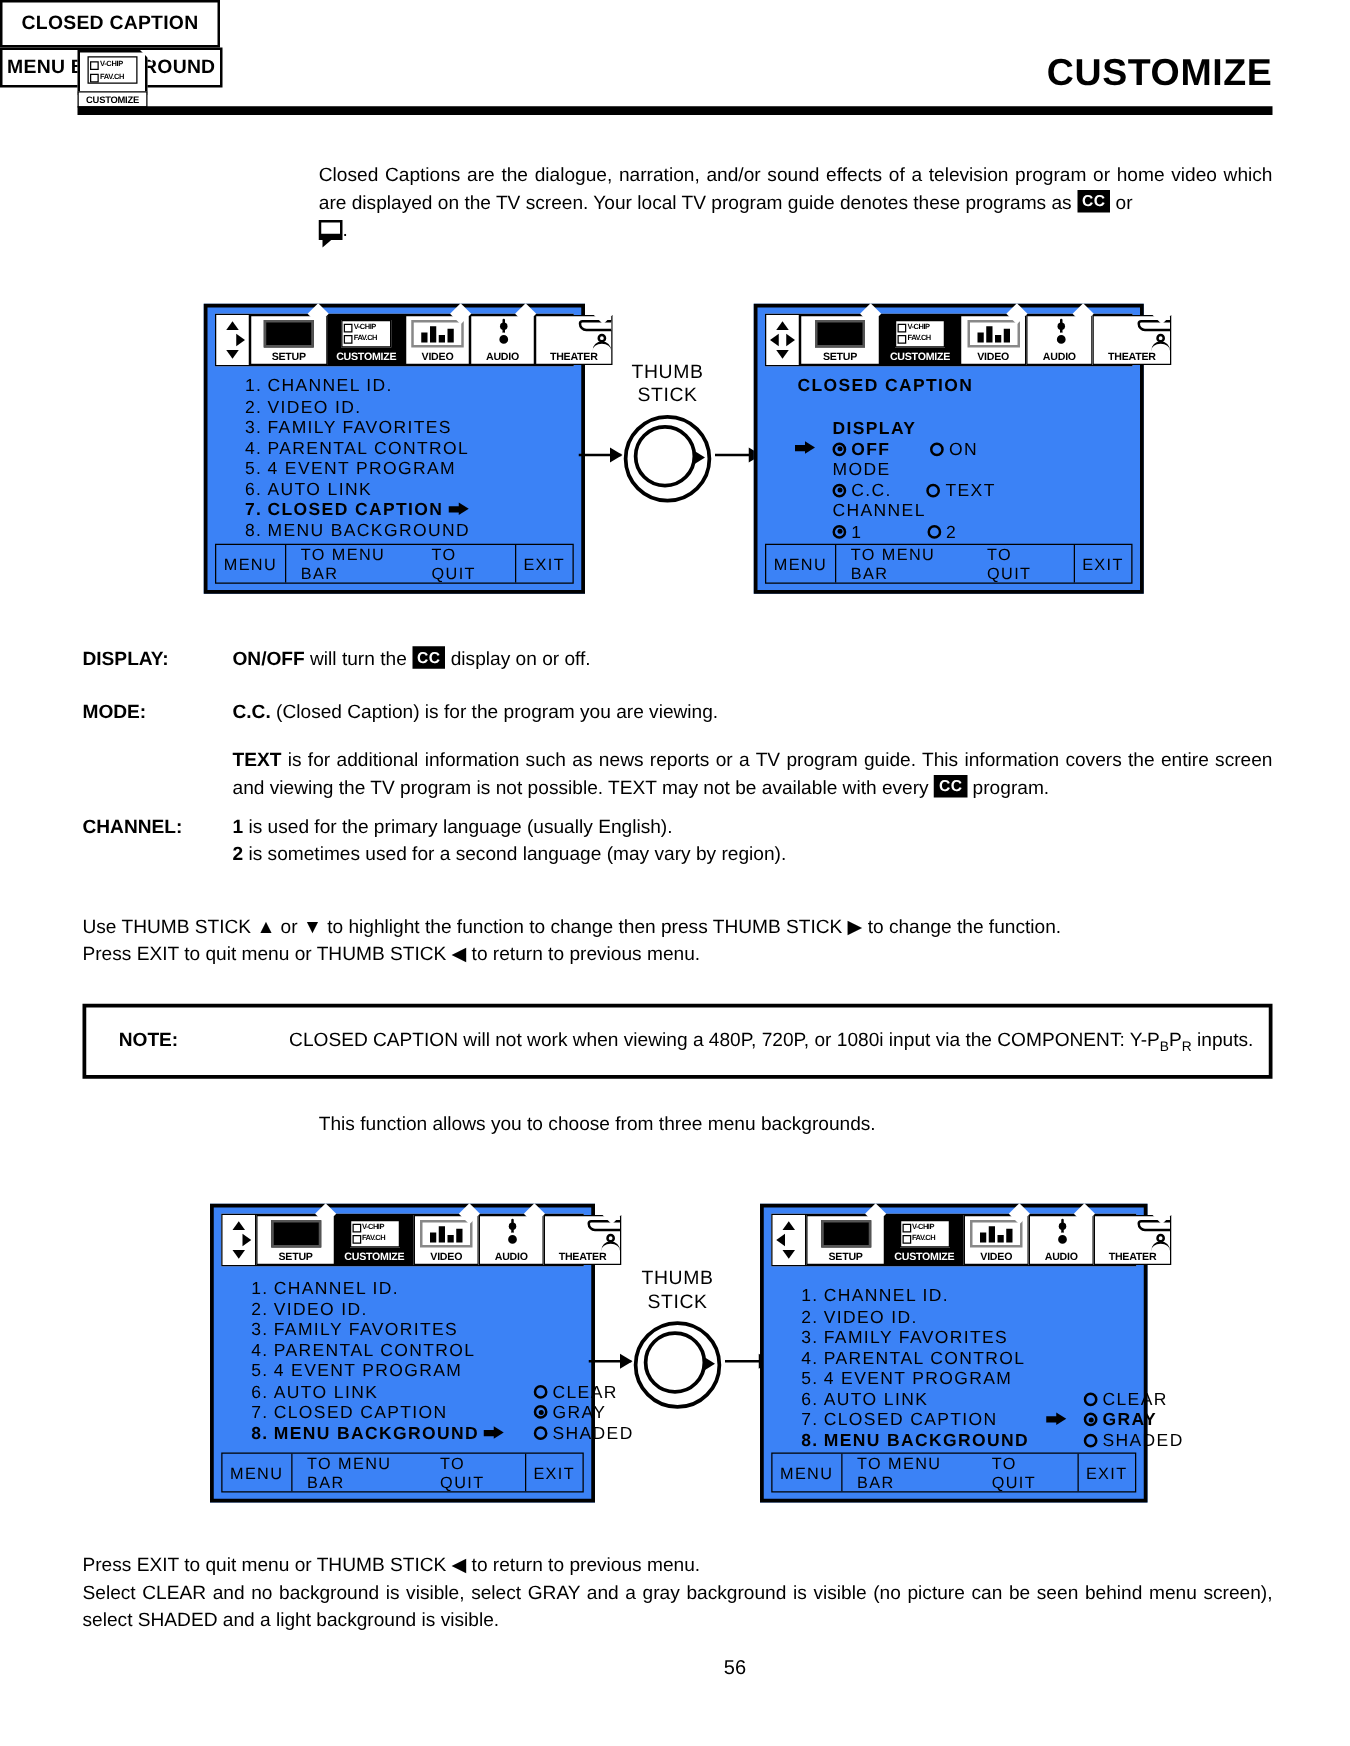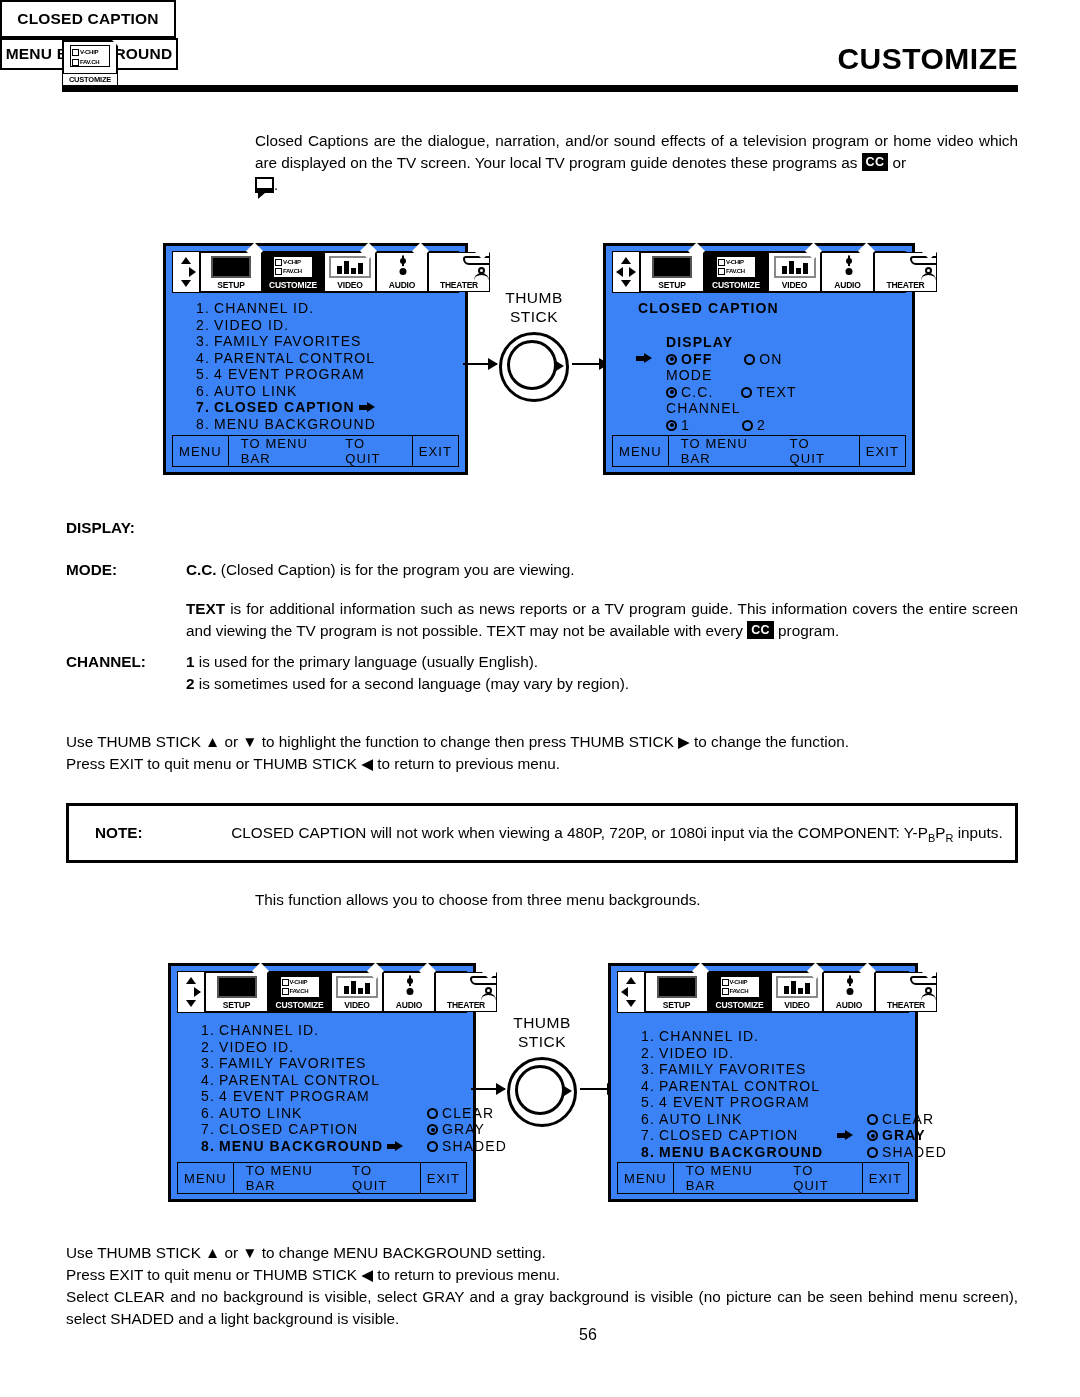--- a/index.html
+++ b/index.html
@@ -365,20 +365,26 @@
       <span class="fgrow">
           <span>TO MENU BAR</span>
           <span>TO QUIT</span>
         </span>
       <span class="sep"></span>
       <span>EXIT</span>
     </div>
   </div>
 
   <div class="para b tx" style="left:66px;top:517px;">DISPLAY:</div>
+  <div class="para tx" style="left:186px;top:517px;width:832px;">
+    <span class="b">ON/OFF</span>
+    <span>will turn the</span>
+    <span class="cc-badge">CC</span>
+    <span>display on or off.</span>
+  </div>
 
   <div class="para b tx" style="left:66px;top:559px;">MODE:</div>
   <div class="para tx just" style="left:186px;top:598px;width:832px;">
     <span class="b">TEXT</span>
     <span>is for additional information such as news reports or a TV program guide.  This information covers the entire screen and viewing the TV program is not possible.  TEXT may not be available with every</span>
     <span class="cc-badge">CC</span>
     <span>program.</span>
   </div>
 
   <div class="para tx" style="left:186px;top:559px;width:832px;">
@@ -572,19 +578,18 @@
       <span class="fgrow">
           <span>TO MENU BAR</span>
           <span>TO QUIT</span>
         </span>
       <span class="sep"></span>
       <span>EXIT</span>
     </div>
   </div>
 
   <div class="para tx just" style="left:66px;top:1242px;width:952px;">
-    <span style="display:block;text-align:left">Use THUMB STICK ▲ or ▼ to change MENU BACKGROUND setting.</span>
     <span style="display:block;text-align:left">Press EXIT to quit menu or THUMB STICK ◀ to return to previous menu.</span>
     <span>Select CLEAR and no background is visible, select GRAY and a gray background is visible (no picture can be seen behind menu screen), select SHADED and a light background is visible.</span>
   </div>
 
   <div class="pageno" style="top:1326px;padding-left:48px;">56</div>
 </div>
 
 </body></html>

